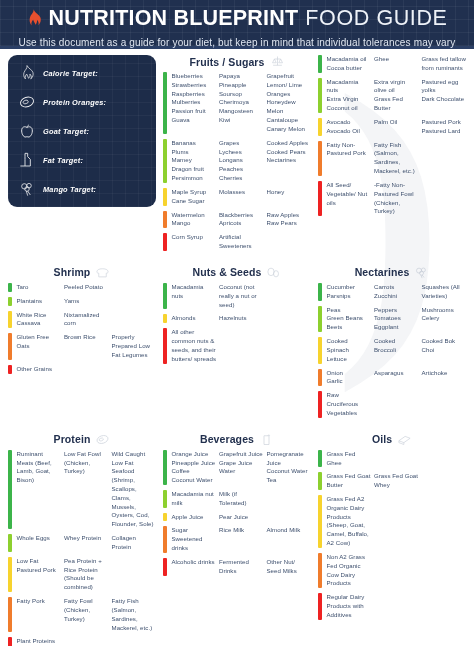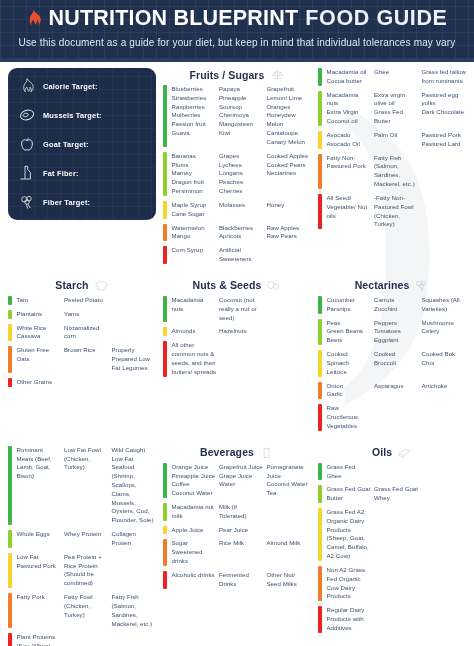--- a/index.html
+++ b/index.html
@@ -7,39 +7,39 @@
     width: 474px; height: 646px;
     font-family: "Liberation Sans", sans-serif;
     background: #ffffff;
     overflow: hidden;
   }
   .page { position: relative; width: 474px; height: 646px; background:#fff; }
 
   
   .header {
     position: relative;
-    height: 62px;
+    height: 49px;
     background:
       repeating-linear-gradient(0deg, rgba(255,255,255,.05) 0 1px, transparent 1px 13px),
       repeating-linear-gradient(90deg, rgba(255,255,255,.05) 0 1px, transparent 1px 13px),
       #20304f;
     padding: 5px 18px 0 18px;
     border-bottom: 3px solid #2b3f66;
   }
   .header-title-row {
     display: flex; align-items: center; justify-content: center;
     gap: 7px; height: 27px;
   }
   .flame-icon { width: 15px; height: 19px; flex: 0 0 auto; }
   .h-strong {
     color: #ffffff; font-weight: 800; font-size: 21.5px;
     letter-spacing: .2px; line-height: 1; white-space: nowrap;
   }
   .h-light {
-    color: #eef2f8; font-weight: 700; font-size: 21.5px;
+    color: #eef2f8; font-weight: 400; font-size: 21.5px;
     letter-spacing: .6px; line-height: 1; white-space: nowrap;
   }
   .header-sub {
     text-align: center; color: #dfe6f1; font-size: 10px;
     letter-spacing: .15px; margin-top: 5px;
   }
 
   
   .body-wrap { position: relative; padding: 6px 8px 0 8px; }
   .watermark {
@@ -58,21 +58,21 @@
       repeating-linear-gradient(0deg, rgba(255,255,255,.04) 0 1px, transparent 1px 13px),
       repeating-linear-gradient(90deg, rgba(255,255,255,.04) 0 1px, transparent 1px 13px),
       #1d2c49;
     border-radius: 9px;
     padding: 10px 11px;
     height: 152px;
     display: flex; flex-direction: column; justify-content: space-between;
   }
   .target-row { display: flex; align-items: center; gap: 8px; }
   .target-ico { width: 16px; height: 16px; flex: 0 0 16px; opacity: .92; }
-  .target-label { color: #ffffff; font-size: 7.4px; font-weight: 700; letter-spacing: .2px; }
+  .target-label { color: #ffffff; font-size: 7.4px; font-weight: 700; letter-spacing: .2px; font-style: italic; }
 
   
   .section { position: relative; }
   .sec-head {
     display: flex; align-items: center; justify-content: center; gap: 5px;
     margin-bottom: 4px;
   }
   .sec-title {
     color: #22304e; font-size: 10.5px; font-weight: 800; letter-spacing: .1px;
   }
@@ -120,47 +120,47 @@
               <path d="M12 1c1 6-4 8-5.5 13C5 18 6 23 9 26c-1-4 .5-7 2.5-9 .5 3 3 4.5 3.5 8 2-2 3-5 2.5-8 3 3 3.5 7 1.5 9 4-2.5 5.5-8 4-12.5C21 8.5 15 7 12 1z" fill="none" stroke="#fff" stroke-width="1.4"></path>
             </svg>
             <span class="target-label">Calorie Target:</span>
           </div>
 
           <div class="target-row">
             <svg class="target-ico" viewBox="0 0 24 24">
               <ellipse cx="12" cy="12" rx="10" ry="7" fill="none" stroke="#fff" stroke-width="1.4" transform="rotate(-18 12 12)"></ellipse>
               <ellipse cx="10" cy="12" rx="4" ry="2.6" fill="none" stroke="#fff" stroke-width="1.1" transform="rotate(-18 10 12)"></ellipse>
             </svg>
-            <span class="target-label">Mussels Target:</span>
+            <span class="target-label">Protein Oranges:</span>
           </div>
 
           <div class="target-row">
             <svg class="target-ico" viewBox="0 0 24 24">
               <path d="M12 7c-2-2-6-2-7.5 1.5C3 12.5 5 20 9 21c1.5.4 2-.5 3-.5s1.5.9 3 .5c4-1 6-8.5 4.5-12.5C18 5 14 5 12 7z" fill="none" stroke="#fff" stroke-width="1.4"></path>
               <path d="M12 7c0-2 1.3-3.5 3-4" fill="none" stroke="#fff" stroke-width="1.2"></path>
             </svg>
             <span class="target-label">Goat Target:</span>
           </div>
 
           <div class="target-row">
             <svg class="target-ico" viewBox="0 0 24 24">
               <path d="M9 2h4v5l4 4v10H9V11l0-4z" fill="none" stroke="#fff" stroke-width="1.3"></path>
               <path d="M2 21h7" stroke="#fff" stroke-width="1.3" fill="none"></path>
             </svg>
-            <span class="target-label">Fat Fiber:</span>
+            <span class="target-label">Fat Target:</span>
           </div>
 
           <div class="target-row">
             <svg class="target-ico" viewBox="0 0 24 24">
               <circle cx="8" cy="8" r="4" fill="none" stroke="#fff" stroke-width="1.2"></circle>
               <circle cx="15" cy="7" r="3.4" fill="none" stroke="#fff" stroke-width="1.2"></circle>
               <circle cx="12" cy="12" r="3.4" fill="none" stroke="#fff" stroke-width="1.2"></circle>
               <path d="M11 15l2 7M13 15l4 6" stroke="#fff" stroke-width="1.2" fill="none"></path>
             </svg>
-            <span class="target-label">Fiber Target:</span>
+            <span class="target-label">Mango Target:</span>
           </div>
 
         </div>
       </div>
 
       <div class="col section">
         <div class="sec-head">
           <span class="sec-title">Fruits / Sugars</span>
           <svg class="sec-ico" viewBox="0 0 24 20">
             <path d="M12 2v14M5 16h14M7 6h10M7 6L4 12h6zM17 6l-3 6h6z" fill="none" stroke="#9aa6b8" stroke-width="1.1"></path>
@@ -343,21 +343,21 @@
             </div>
           </div>
       </div>
     </div>
 
     <div class="row-sep"></div>
 
     <div class="grid-row">
       <div class="col section">
         <div class="sec-head">
-          <span class="sec-title">Starch</span>
+          <span class="sec-title">Shrimp</span>
           <svg class="sec-ico" viewBox="0 0 24 20">
             <path d="M3 9c0-3 3-5 9-5s9 2 9 5c0 2-2 2-3 2v6H6v-6c-1 0-3 0-3-2z" fill="none" stroke="#9aa6b8" stroke-width="1.1"></path>
           </svg>
         </div>
         <div>
             <div class="tier">
               <div class="tier-bar" style="background: rgb(60, 180, 74);"></div>
               <div class="tier-cols">
                 <div class="tcol">
                   <div class="item">Taro</div>
@@ -553,20 +553,27 @@
               </div>
             </div>
           </div>
       </div>
     </div>
 
     <div class="row-sep"></div>
 
     <div class="grid-row">
       <div class="col section">
+        <div class="sec-head">
+          <span class="sec-title">Protein</span>
+          <svg class="sec-ico" viewBox="0 0 24 20">
+            <ellipse cx="12" cy="10" rx="9" ry="6" fill="none" stroke="#9aa6b8" stroke-width="1.1" transform="rotate(-18 12 10)"></ellipse>
+            <ellipse cx="10" cy="10" rx="3.5" ry="2.2" fill="none" stroke="#9aa6b8" stroke-width="1" transform="rotate(-18 10 10)"></ellipse>
+          </svg>
+        </div>
         <div>
             <div class="tier">
               <div class="tier-bar" style="background: rgb(60, 180, 74);"></div>
               <div class="tier-cols">
                 <div class="tcol">
                   <div class="item">Ruminant Meats (Beef, Lamb, Goat, Bison)</div>
                 </div>
                 <div class="tcol">
                   <div class="item">Low Fat Fowl (Chicken, Turkey)</div>
                 </div>

